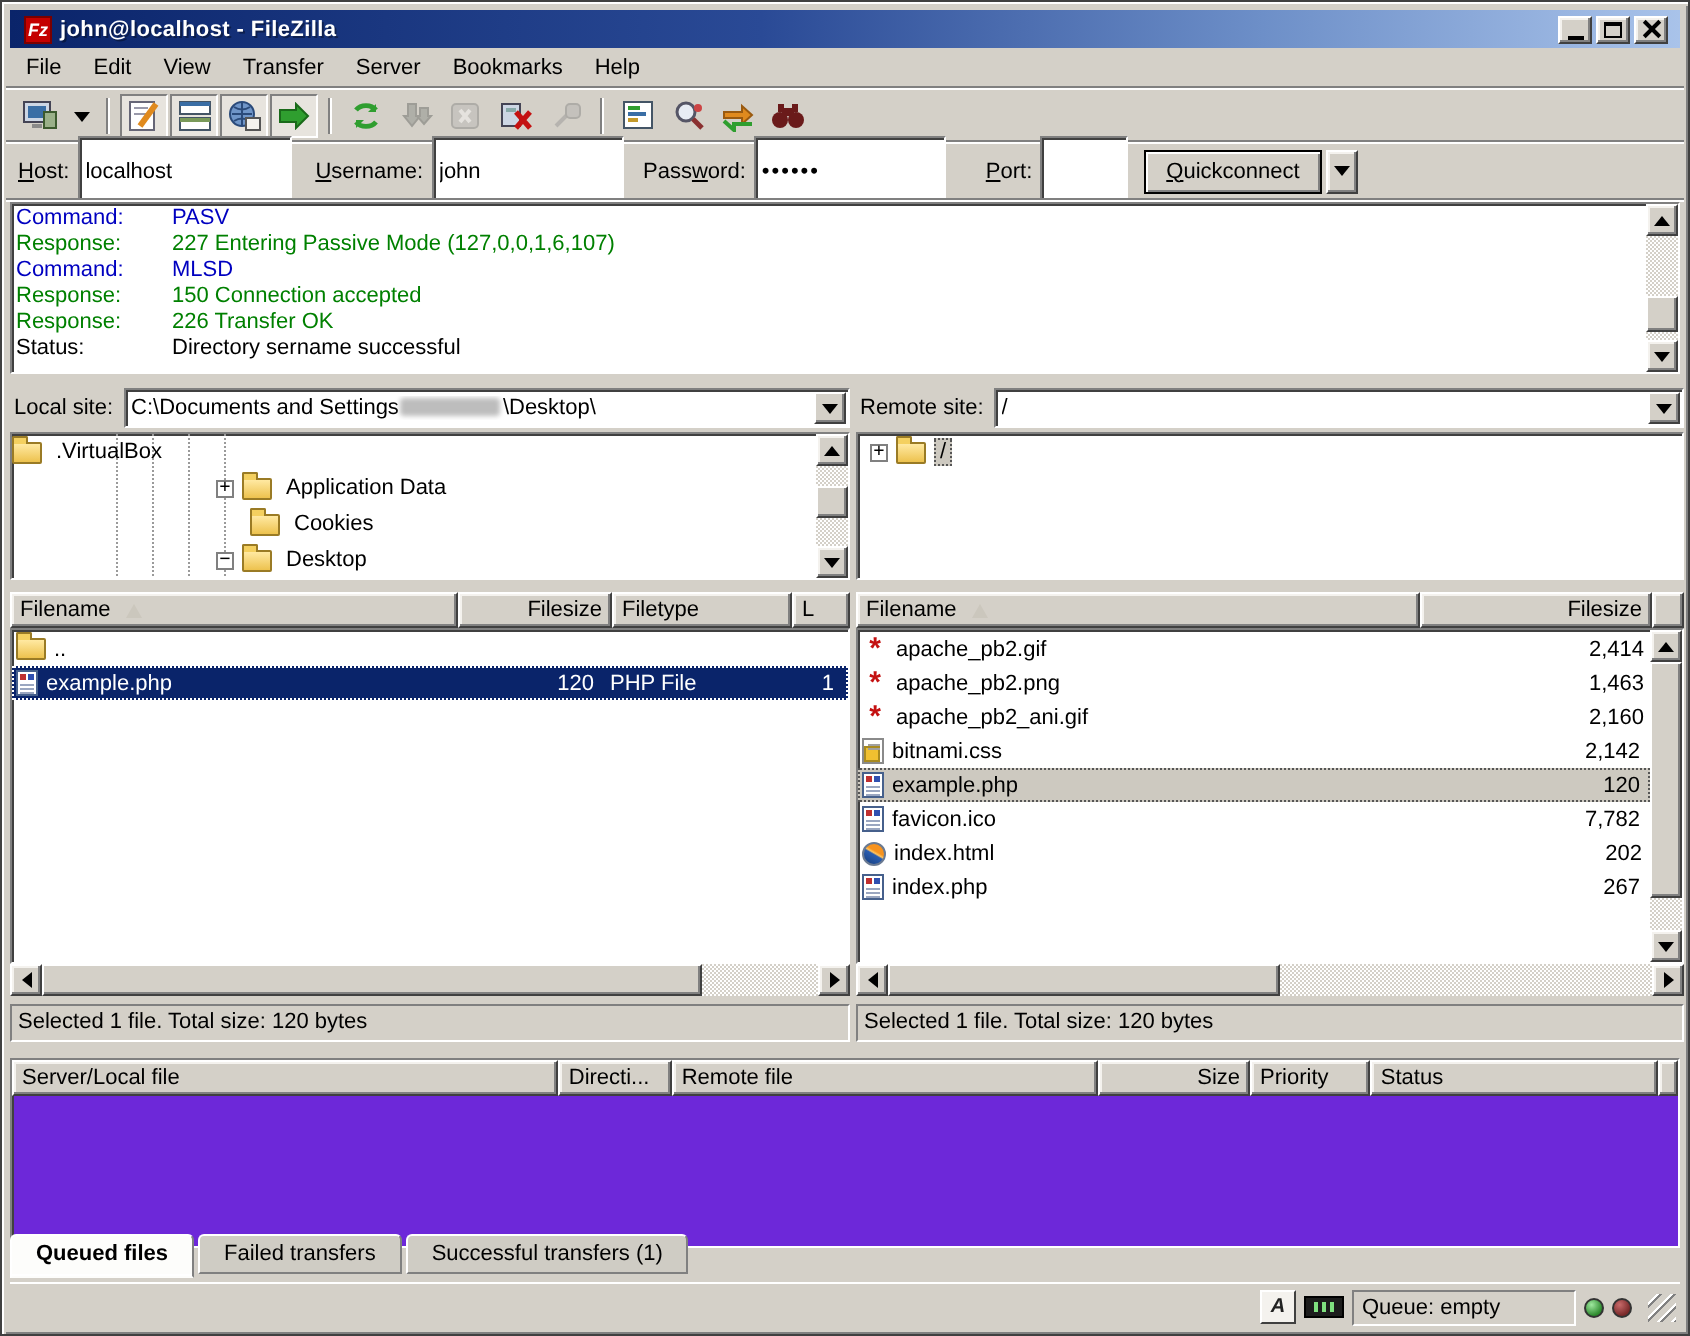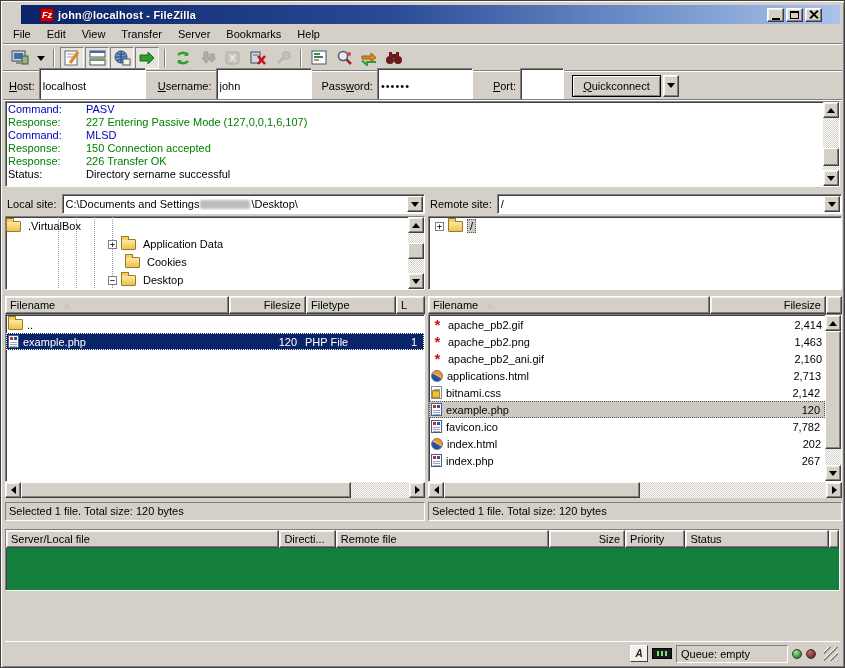--- a/index.html
+++ b/index.html
@@ -11,21 +11,21 @@
     box-shadow: inset 1px 1px 0 #ffffff, inset 2px 2px 0 #d4d0c8, inset -1px -1px 0 #808080; }
 
   
   .raised { background:#d4d0c8; border:1px solid; border-color:#ffffff #404040 #404040 #ffffff;
             box-shadow: inset -1px -1px 0 #808080, inset 1px 1px 0 #f4f2ee; }
   .groove { position:absolute; left:2px; right:2px; height:2px; border-top:1px solid #808080; border-bottom:1px solid #ffffff; }
 
   
   .titlebar { position:absolute; left:4px; top:4px; right:4px; height:19px;
     background:linear-gradient(90deg,#0a246a 0%,#2a4a96 45%,#6d8fc8 75%,#a9c3ea 100%);
-    display:flex; align-items:center; padding:0 18px; color:#fff;margin-left:16px; }
+    display:flex; align-items:center; padding:0 6px; color:#fff; }
   .fz-icon { width:14px; height:14px; background:#c40000; border:1px solid #7a0000; color:#fff; font-weight:bold;
     font-size:9px; display:flex; align-items:center; justify-content:center; margin:0 4px 0 1px; font-style:italic; }
   .title-text { font-weight:bold; flex:1; letter-spacing:.2px; text-shadow:1px 1px 0 rgba(0,0,0,.35); }
   .winbtn { width:17px; height:14px; margin-left:2px; display:flex; align-items:center; justify-content:center; cursor:default; }
   .g-min { width:8px; height:2px; background:#000; margin-top:8px; }
   .g-max { width:9px; height:8px; border:1px solid #000; border-top-width:2px; }
   .g-x { position:relative; width:9px; height:9px; }
   .g-x::before,.g-x::after { content:""; position:absolute; left:4px; top:-1px; width:2px; height:11px; background:#000; }
   .g-x::before { transform:rotate(45deg); } .g-x::after { transform:rotate(-45deg); }
 
@@ -133,21 +133,21 @@
   .fi-ff { width:12px; height:12px; border-radius:50%; border:1px solid #6a7a92; background:linear-gradient(210deg,#f7931e 38%,#ffc45e 46%,#2a5db0 52%,#153e7e 100%); }
   .fi-css { position:relative; width:11px; height:13px; background:#fff; border:1px solid #8a8a8a; }
   .fi-css::before { content:""; position:absolute; left:0; bottom:0; width:6px; height:6px; background:#f0c030; border:1px solid #a88a20; }
   .fi-css::after { content:""; position:absolute; right:1px; top:2px; width:6px; height:1px; background:#a0a0a0; box-shadow:0 2px 0 #a0a0a0; }
 
   .pane-status { position:absolute; left:0; right:0; top:310px; height:19px; background:#d4d0c8;
     border:1px solid; border-color:#808080 #fff #fff #808080; padding:2px 3px; white-space:nowrap; overflow:hidden; }
   .pane-hsb { position:absolute; left:0; right:0; top:290px; }
 
   
-  .queue { position:absolute; left:4px; right:4px; top:528px; height:62px; background:#15803d;
+  .queue { position:absolute; left:4px; right:4px; top:528px; height:95px; background:#6d28d9;
     border:1px solid; border-color:#808080 #fff #fff #808080; box-shadow: inset 1px 1px 0 #404040; }
   .q-header { display:flex; height:18px; }
   .qh-1 { width:282px; } .qh-2 { width:58px; } .qh-3 { width:220px; } .qh-4 { width:78px; } .qh-5 { width:62px; } .qh-6 { width:148px; } .qh-7 { flex:1; }
 
   
   .tabs { position:absolute; left:4px; right:4px; top:615px; height:23px; display:flex; align-items:flex-start; padding-top:1px; }
   .tab { height:20px; padding:3px 12px 0; background:#cfccc4; border:1px solid; border-color:#fff #808080 #808080 #fff;
     border-radius:3px 3px 0 0; margin-right:2px; white-space:nowrap; }
   .tab.active { background:#fdfdfb; font-weight:bold; height:22px; border-bottom-color:#fdfdfb; box-shadow:0 -1px 0 #fff inset; }
 
@@ -494,25 +494,20 @@
             <span class="fic fi fi-img">*</span>
             <span class="c-name rc-name">apache_pb2.png</span>
             <span class="c-size rc-size">1,463</span>
           </div>
         <div class="frow">
             <span class="fic fi fi-img">*</span>
             <span class="c-name rc-name">apache_pb2_ani.gif</span>
             <span class="c-size rc-size">2,160</span>
           </div>
         <div class="frow">
-            <span class="fic fi fi-ff"></span>
-            <span class="c-name rc-name">applications.html</span>
-            <span class="c-size rc-size">2,713</span>
-          </div>
-        <div class="frow">
             <span class="fic fi fi-css"></span>
             <span class="c-name rc-name">bitnami.css</span>
             <span class="c-size rc-size">2,142</span>
           </div>
         <div class="frow sel-gray2">
             <span class="fic fi fi-doc"></span>
             <span class="c-name rc-name">example.php</span>
             <span class="c-size rc-size">120</span>
           </div>
         <div class="frow">
@@ -572,20 +567,25 @@
       <div class="hcell qh-5">
           <span>Priority</span>
         </div>
       <div class="hcell qh-6">
           <span>Status</span>
         </div>
       <div class="hcell qh-7"></div>
     </div>
   </div>
 
+  <div class="tabs">
+    <div class="tab active">Queued files</div>
+    <div class="tab">Failed transfers</div>
+    <div class="tab">Successful transfers (1)</div>
+  </div>
 
   <div class="statusbar">
     <div class="sb-icon1">A</div>
     <div class="sb-icon2">
         <i></i>
         <i></i>
         <i></i>
       </div>
     <div class="sb-queue">Queue: empty</div>
     <div class="led led-green"></div>

